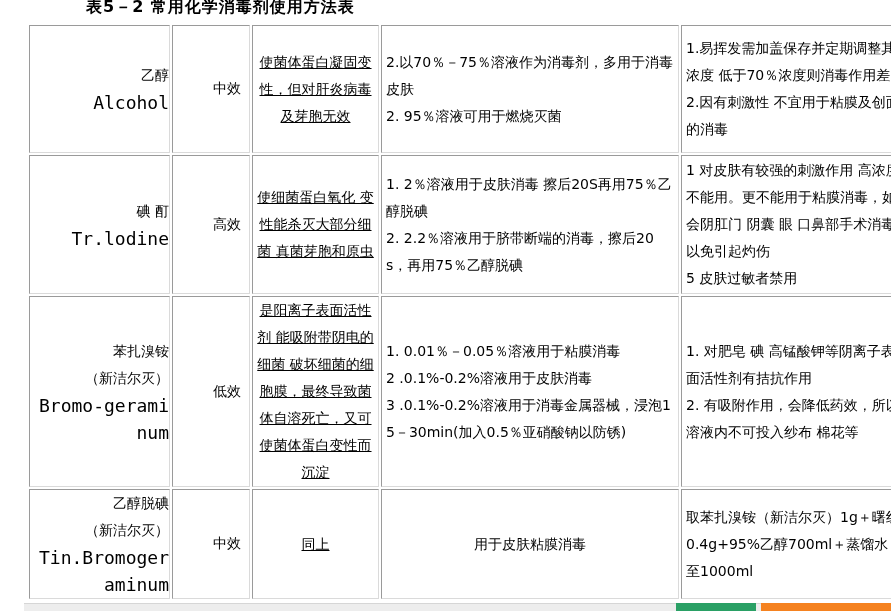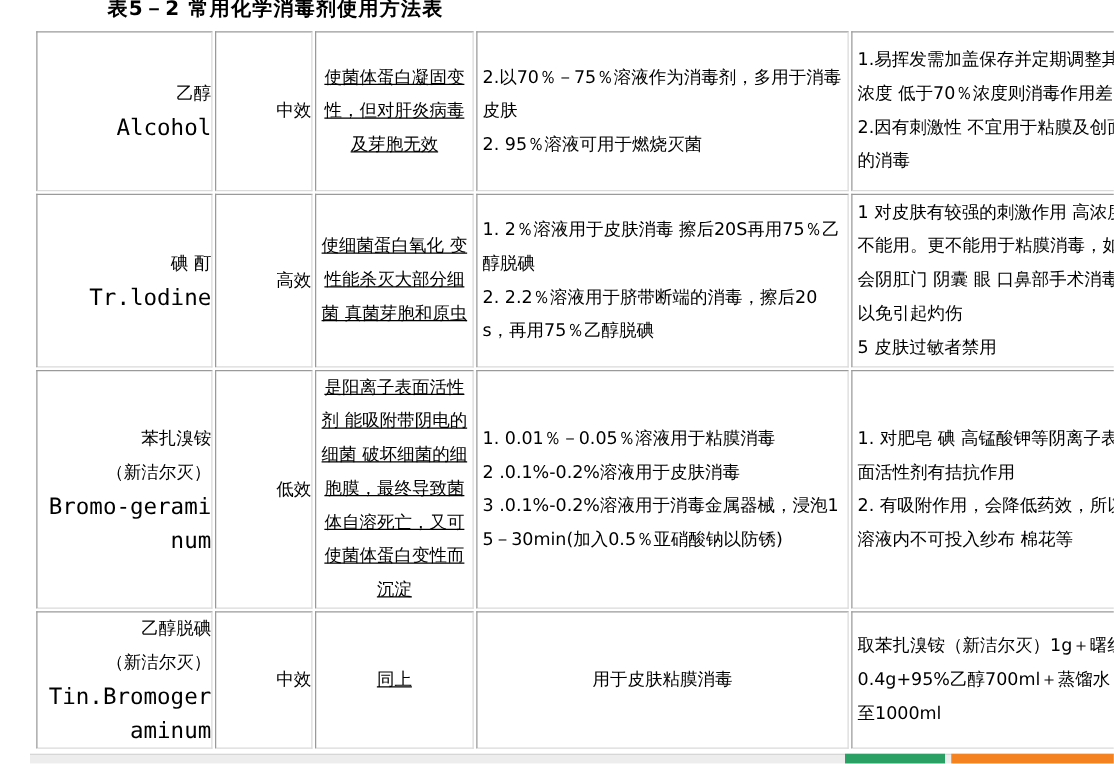--- a/index.html
+++ b/index.html
@@ -24,21 +24,21 @@
   }
   tr.hdr td { height:28px; text-align:center; line-height:24px; }
   tr.r1 td { height:128px; }
   tr.r2 td { height:128px; }
   tr.r3 td { height:148px; }
   tr.r4 td { height:82px; }
   .col-name { text-align:right; }
   .col-name .cn { font-size:14px; line-height:27px; }
   .col-name .cn:empty { display:none; }
   .col-name .en { font-family:"DejaVu Sans Mono", monospace; font-size:18px; line-height:27px; }
-  .col-level { text-align:right; }
+  .col-level { text-align:left;padding-left:40px; }
   .col-principle { text-align:center; line-height:27px; padding:0 3px;text-decoration:underline; }
   .col-usage, .col-notes { line-height:27px; padding:1px 4px; text-align:left; }
   .col-usage div:empty, .col-notes div:empty { display:none; }
   tr.r4 .col-usage { text-align:center; }
   .vscroll {
     position:absolute; right:0; top:0; width:8px; height:611px;
     background:#ededed; border-left:1px solid #d6d6d6;
   }
   .hscroll {
     position:absolute; left:0; bottom:0; width:891px; height:8px;

